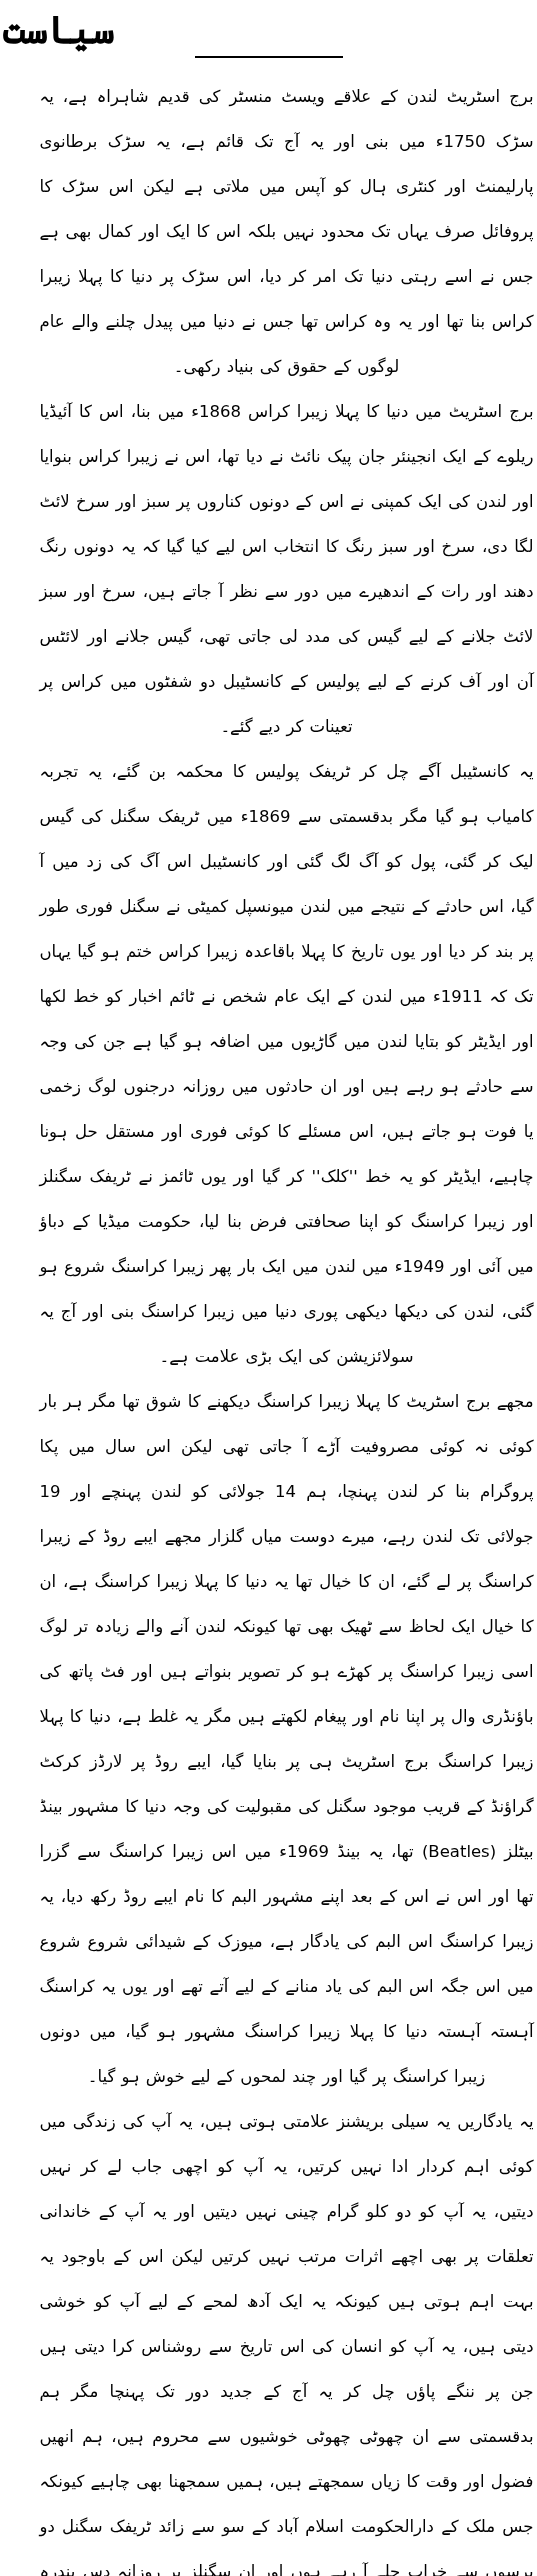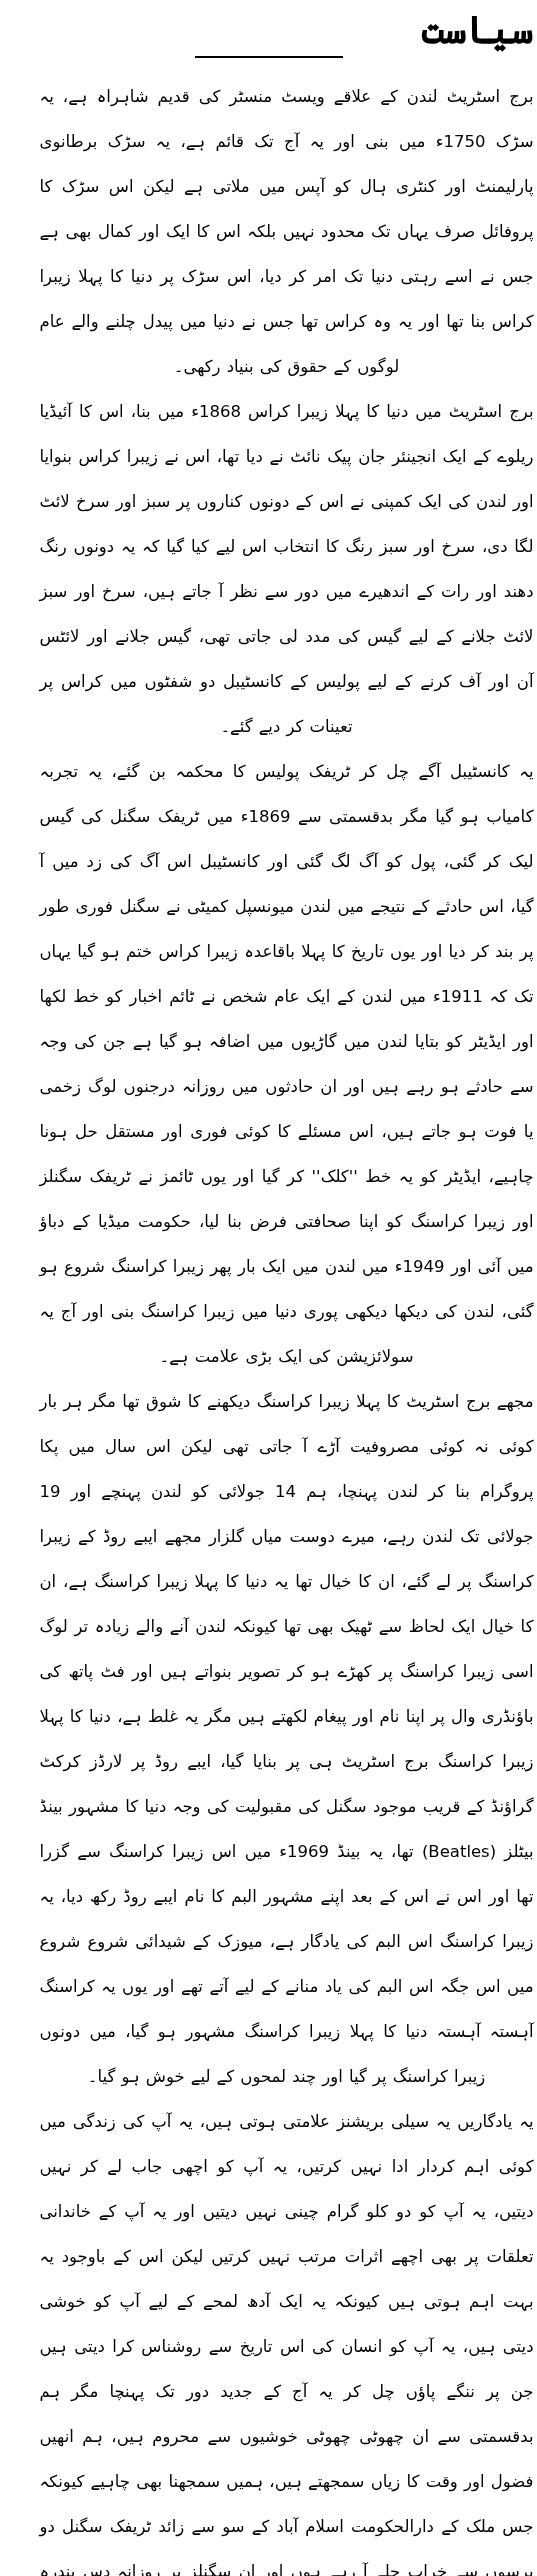--- a/index.html
+++ b/index.html
@@ -18,21 +18,21 @@
 
   .clipping {
     width: 537px;
     min-height: 2576px;
     background: #ffffff;
     padding: 5.2px 3.5px 8.7px 3.5px;
     direction: rtl;
   }
 
   .masthead {
-    text-align: right;
+    text-align: left;
     padding-top: 3.5px;
   }
 
   .masthead .title {
     font-family: "DejaVu Serif", "Liberation Serif", serif;
     font-size: 38px;
     font-weight: 700;
     line-height: 1.1;
     color: #000000;
   }

